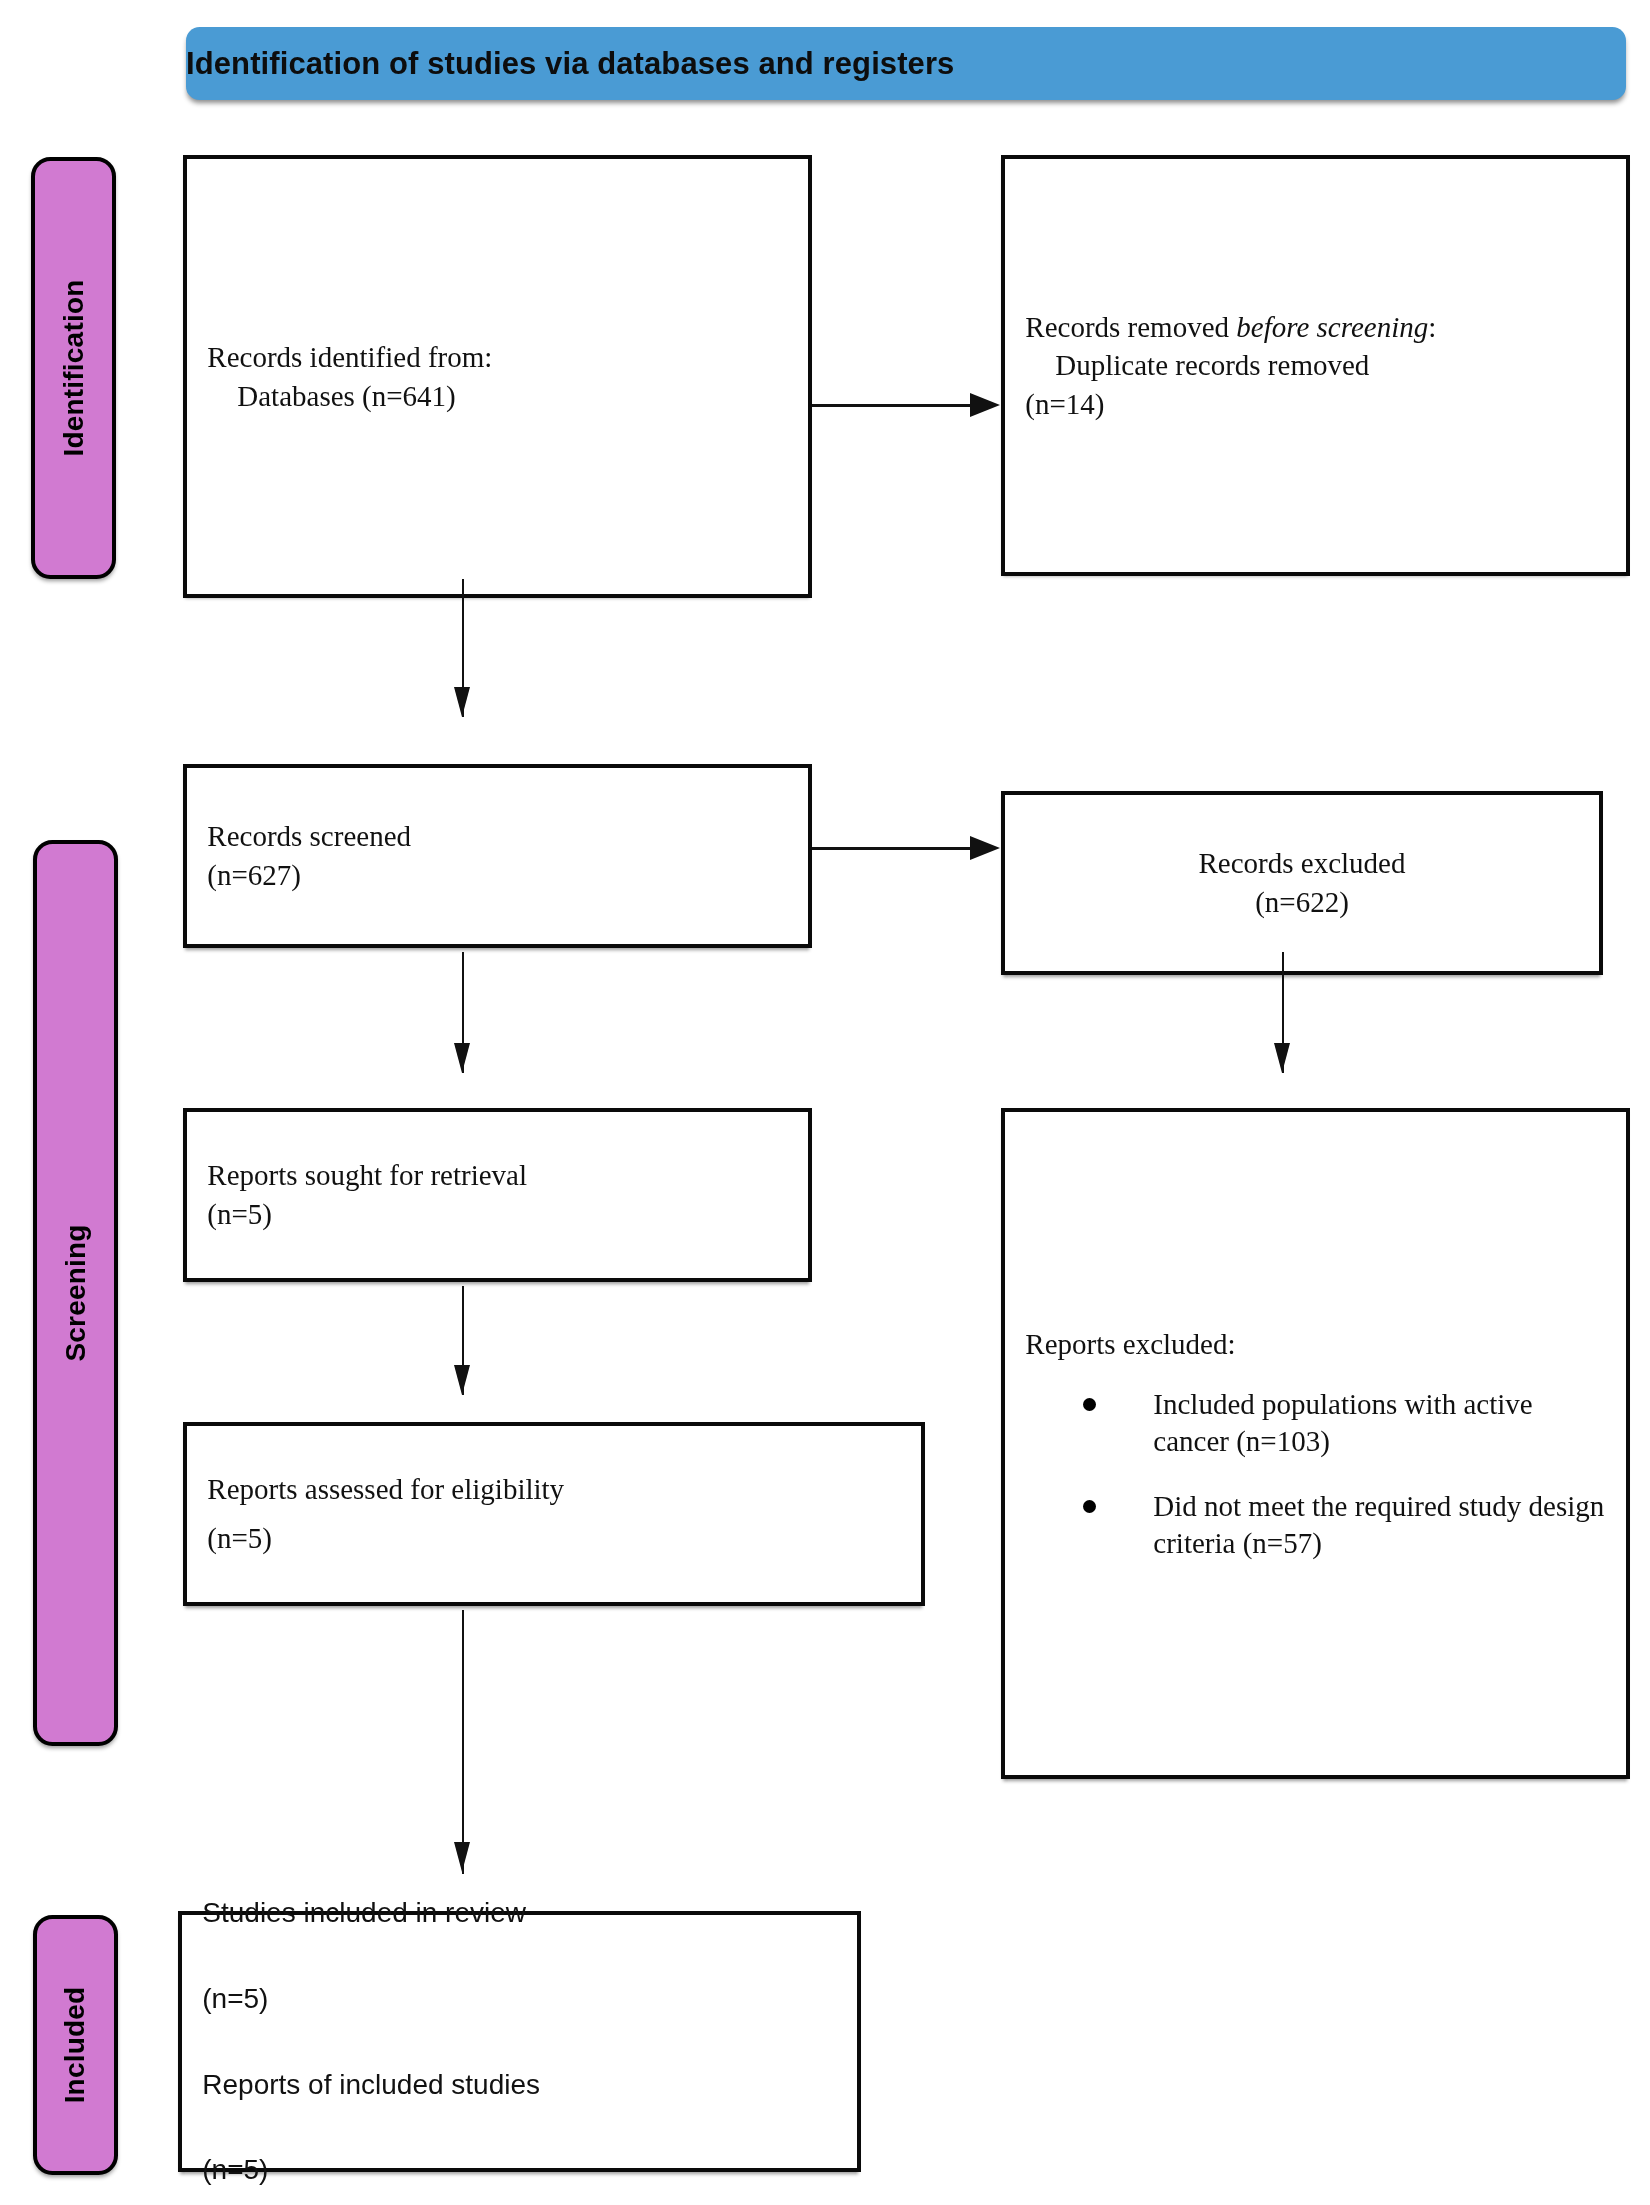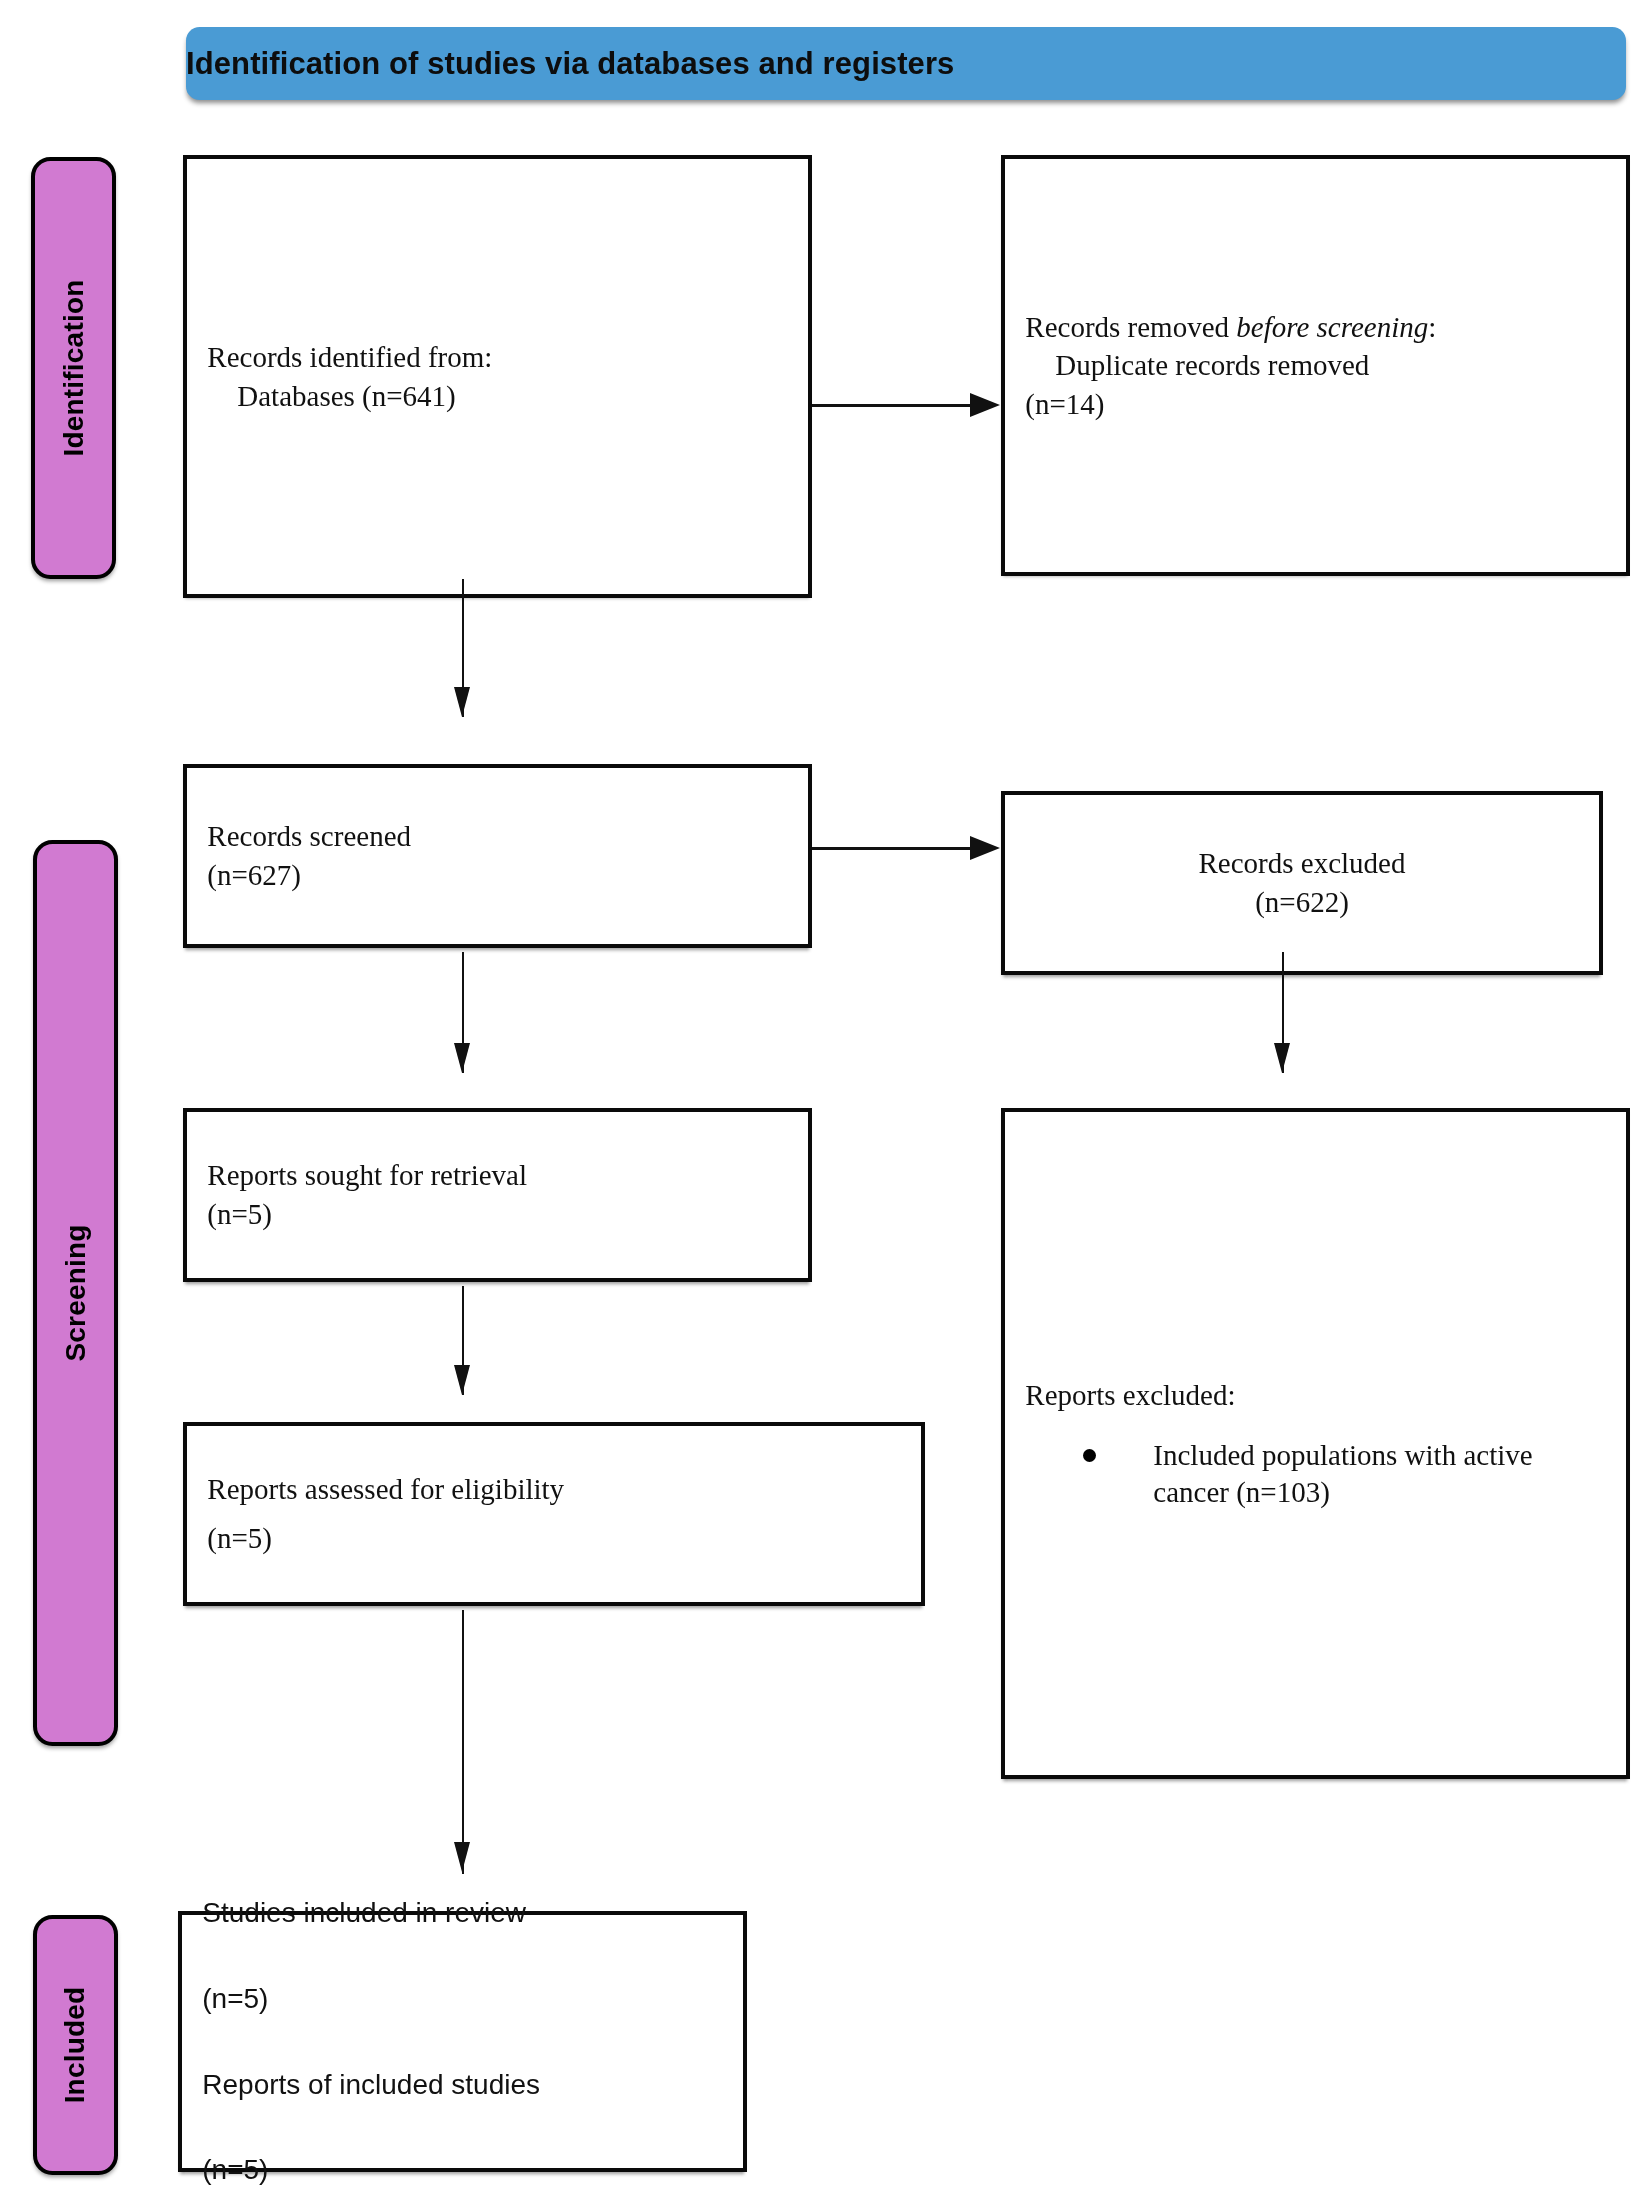--- a/index.html
+++ b/index.html
@@ -94,21 +94,21 @@
   }
 
   
   #box-identified      { left: 183px;  top: 155px;  width: 629px; height: 443px; }
   #box-removed         { left: 1001px; top: 155px;  width: 629px; height: 421px; }
   #box-screened        { left: 183px;  top: 764px; width: 629px; height: 184px; }
   #box-rec-excluded    { left: 1001px; top: 791px; width: 602px; height: 184px; align-items: center; }
   #box-sought          { left: 183px;  top: 1108px; width: 629px; height: 174px; }
   #box-rep-excluded    { left: 1001px; top: 1108px; width: 629px; height: 671px; }
   #box-assessed        { left: 183px;  top: 1422px; width: 742px; height: 184px; gap: 10px; }
-  #box-included        { left: 178px;  top: 1911px; width: 569px; height: 261px; gap: 48px; }
+  #box-included        { left: 178px;  top: 1911px; width: 683px; height: 261px; gap: 48px; }
 
   
   .bullets {
     list-style: none;
     margin: 22px 0 0 0;
     padding: 0 0 0 58px;
   }
   .bullets li {
     position: relative;
     margin-bottom: 28px;
@@ -218,20 +218,21 @@
 
   <div class="box" id="box-sought">
     <p>Reports sought for retrieval</p>
     <p>(n=5)</p>
   </div>
 
   <div class="box" id="box-rep-excluded">
     <p>Reports excluded:</p>
     <ul class="bullets">
       <li><span class="dot"></span><span>Included populations with active cancer (n=103)</span></li>
+      <li><span class="dot"></span><span>Did not meet the required study design criteria (n=57)</span></li>
     </ul>
   </div>
 
   <div class="box" id="box-assessed">
     <p>Reports assessed for eligibility</p>
     <p>(n=5)</p>
   </div>
 
   <div class="box sans" id="box-included">
     <p>Studies included in review</p>

